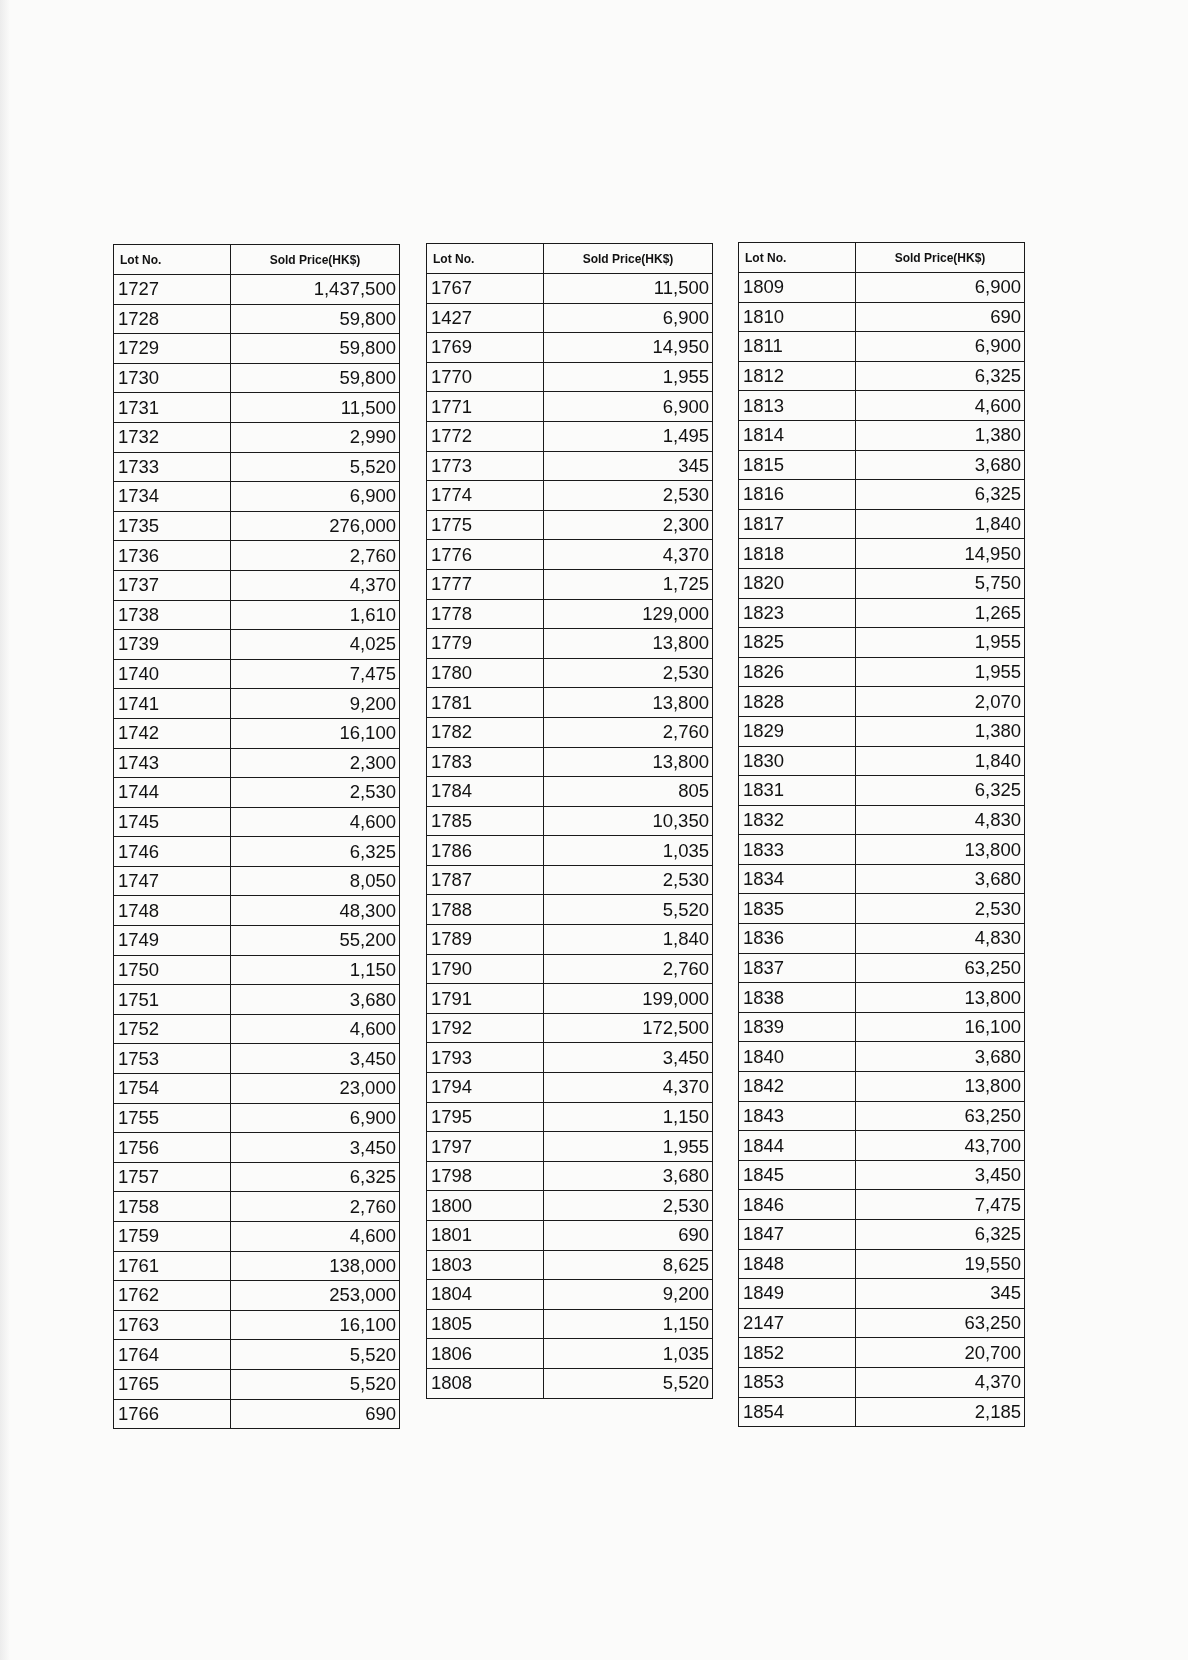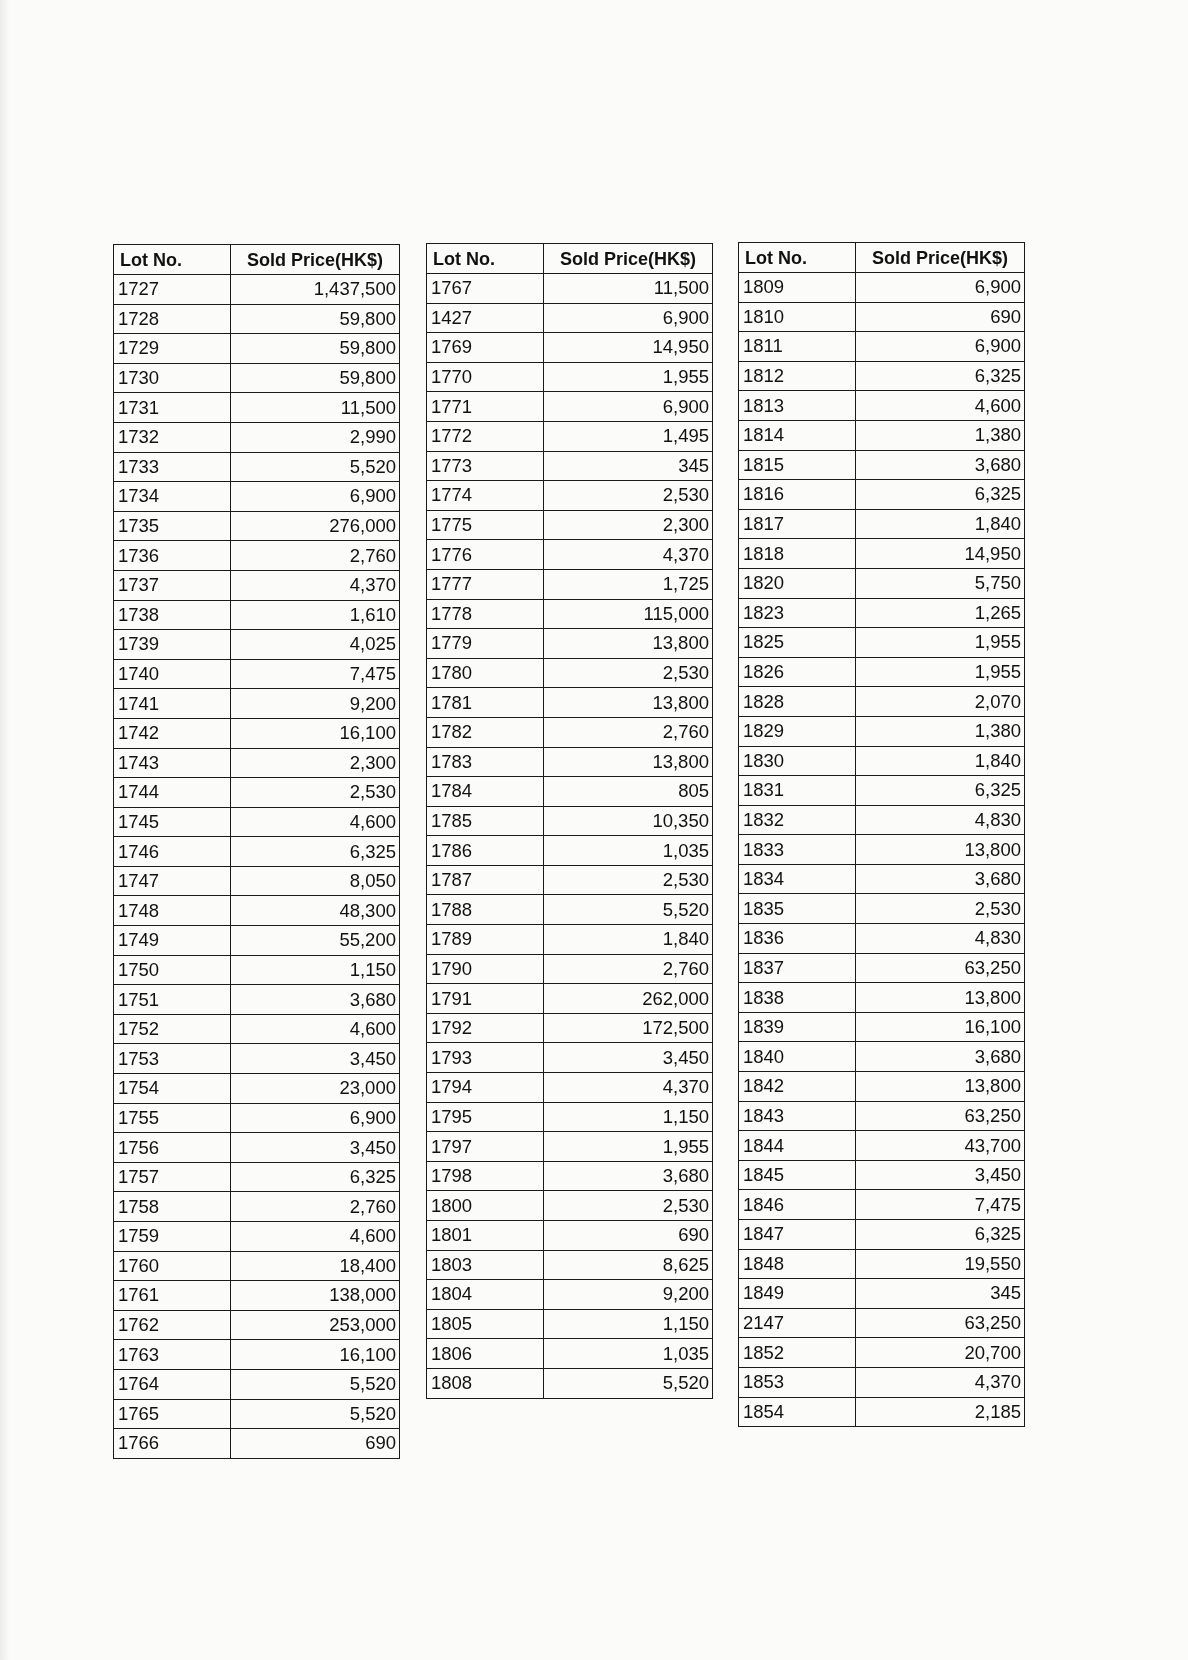--- a/index.html
+++ b/index.html
@@ -23,21 +23,21 @@
   th, td {
     border: 1.5px solid #1a1a1a;
     height: 28.6px;
     padding: 0 4px;
     font-size: 18.5px;
     line-height: 28px;
     white-space: nowrap;
   }
   th {
     font-weight: bold;
-    font-size: 18px;
+    font-size: 12px;
     height: 29px;
   }
   th.lot, td.lot { width: 106px; text-align: left; }
   th.lot { padding-left: 6px; }
   th.price { width: 160px; text-align: center; margin-left: 24px; }
   td.price { width: 160px; text-align: right; padding-right: 3px; }
   #t1 { left: 113px; }
   #t2 { left: 426px; top: 243px; }
   #t3 { left: 738px; top: 242px; }
 </style>
@@ -181,24 +181,20 @@
         </tr>
         <tr>
           <td class="lot">1758</td>
           <td class="price">2,760</td>
         </tr>
         <tr>
           <td class="lot">1759</td>
           <td class="price">4,600</td>
         </tr>
         <tr>
-          <td class="lot">1760</td>
-          <td class="price">18,400</td>
-        </tr>
-        <tr>
           <td class="lot">1761</td>
           <td class="price">138,000</td>
         </tr>
         <tr>
           <td class="lot">1762</td>
           <td class="price">253,000</td>
         </tr>
         <tr>
           <td class="lot">1763</td>
           <td class="price">16,100</td>
@@ -267,21 +263,21 @@
         <tr>
           <td class="lot">1776</td>
           <td class="price">4,370</td>
         </tr>
         <tr>
           <td class="lot">1777</td>
           <td class="price">1,725</td>
         </tr>
         <tr>
           <td class="lot">1778</td>
-          <td class="price">115,000</td>
+          <td class="price">129,000</td>
         </tr>
         <tr>
           <td class="lot">1779</td>
           <td class="price">13,800</td>
         </tr>
         <tr>
           <td class="lot">1780</td>
           <td class="price">2,530</td>
         </tr>
         <tr>
@@ -319,21 +315,21 @@
         <tr>
           <td class="lot">1789</td>
           <td class="price">1,840</td>
         </tr>
         <tr>
           <td class="lot">1790</td>
           <td class="price">2,760</td>
         </tr>
         <tr>
           <td class="lot">1791</td>
-          <td class="price">262,000</td>
+          <td class="price">199,000</td>
         </tr>
         <tr>
           <td class="lot">1792</td>
           <td class="price">172,500</td>
         </tr>
         <tr>
           <td class="lot">1793</td>
           <td class="price">3,450</td>
         </tr>
         <tr>

